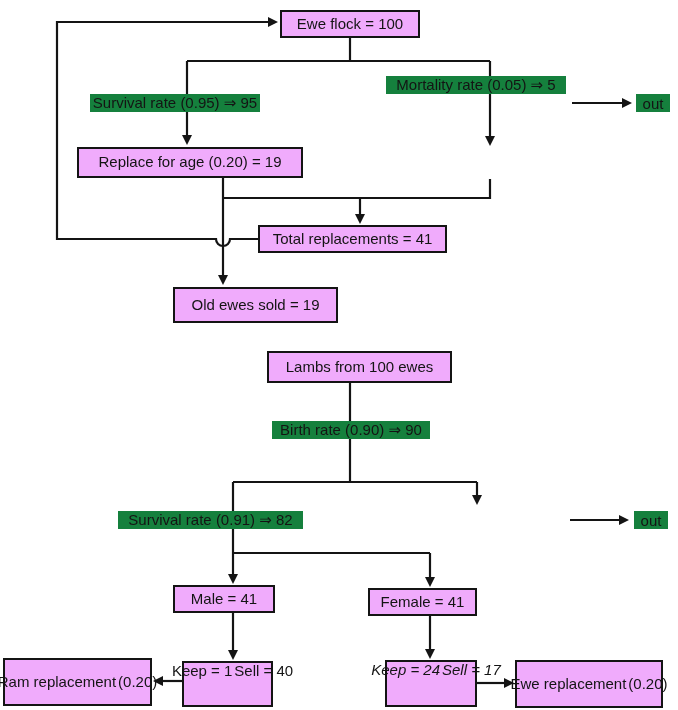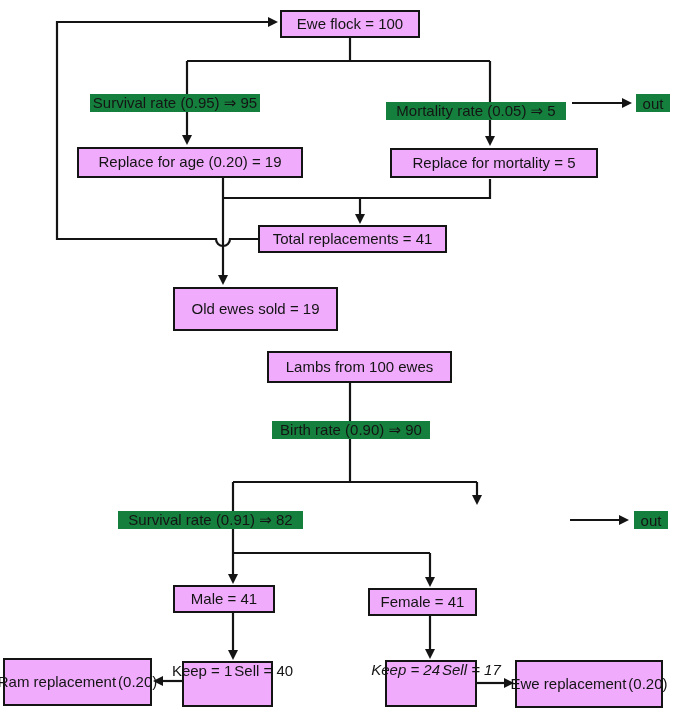--- a/index.html
+++ b/index.html
@@ -71,32 +71,31 @@
     <path d="M 570 520 L 621 520" marker-end="url(#ah)"></path>
     <path d="M 233 553 L 430 553"></path>
     <path d="M 430 553 L 430 579" marker-end="url(#ah)"></path>
     <path d="M 233 613 L 233 652" marker-end="url(#ah)"></path>
     <path d="M 430 616 L 430 651" marker-end="url(#ah)"></path>
     <path d="M 182 681 L 161 681" marker-end="url(#ah)"></path>
     <path d="M 477 683 L 506 683" marker-end="url(#ah)"></path>
   </svg>
 
   <div class="lbl" style="left:90px; top:94px; width:170px; height:18px;">Survival rate (0.95) ⇒ 95</div>
-  <div class="lbl" style="left:386px; top:102px; width:180px; height:18px;">Mortality rate (0.05) ⇒ 5</div>
+  <div class="lbl" style="left:386px; top:76px; width:180px; height:18px;">Mortality rate (0.05) ⇒ 5</div>
   <div class="lbl" style="left:636px; top:94px; width:34px; height:18px;">out</div>
 
   <div class="lbl" style="left:272px; top:421px; width:158px; height:18px;">Birth rate (0.90) ⇒ 90</div>
   <div class="lbl" style="left:118px; top:511px; width:185px; height:18px;">Survival rate (0.91) ⇒ 82</div>
   <div class="lbl" style="left:634px; top:511px; width:34px; height:18px;">out</div>
 
   <div class="box" style="left:280px; top:10px; width:140px; height:28px;">Ewe flock = 100</div>
   <div class="box" style="left:77px; top:147px; width:226px; height:31px;">Replace for age (0.20) = 19</div>
-  <div class="box" style="left:390px; top:148px; width:208px; height:30px;">Replace for mortality = 5</div>
   <div class="box" style="left:258px; top:225px; width:189px; height:28px;">Total replacements = 41</div>
-  <div class="box" style="left:173px; top:287px; width:165px; height:44px;">Old ewes sold = 19</div>
+  <div class="box" style="left:173px; top:287px; width:165px; height:36px;">Old ewes sold = 19</div>
 
   <div class="box" style="left:257px; top:351px; width:185px; height:32px;margin-left:10px;">Lambs from 100 ewes</div>
   <div class="box" style="left:173px; top:585px; width:102px; height:28px;">Male = 41</div>
   <div class="box" style="left:368px; top:588px; width:109px; height:28px;">Female = 41</div>
 
   <div class="box two leftal" style="left:182px; top:661px; width:91px; height:46px;">
     <span>Keep = 1</span>
     <span>Sell = 40</span>
   </div>
 

